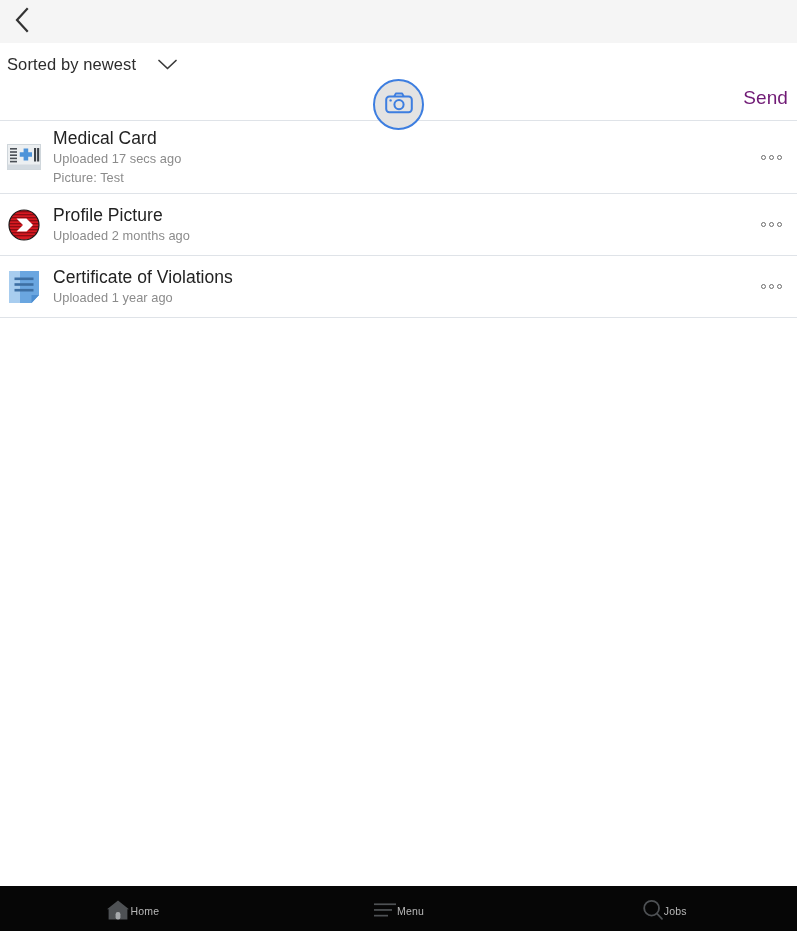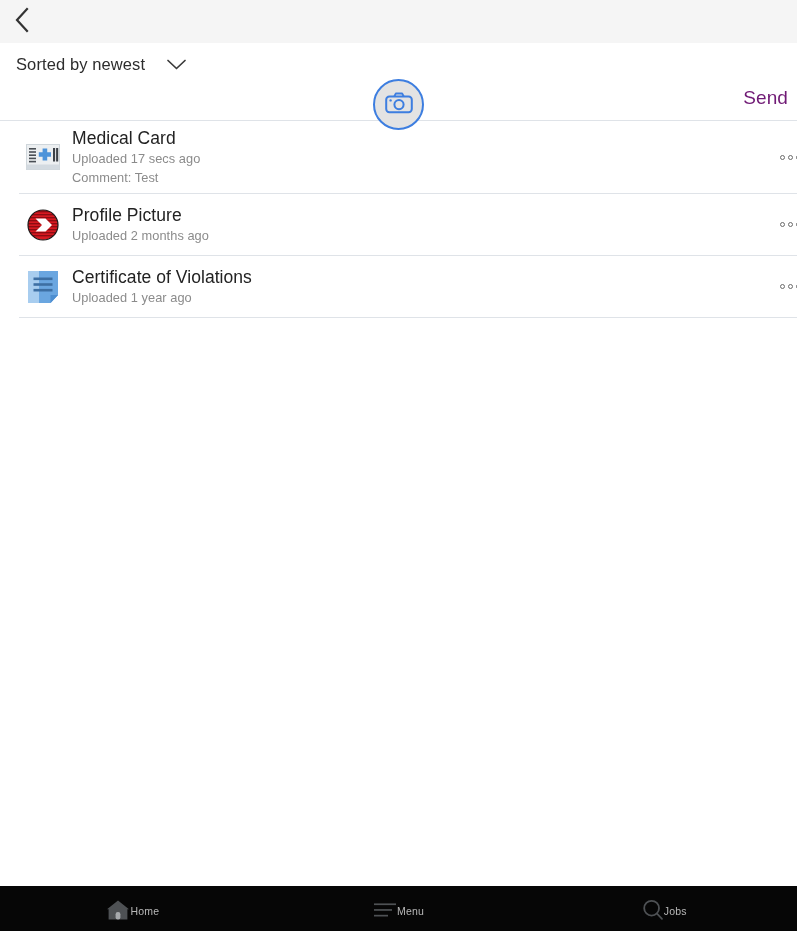--- a/index.html
+++ b/index.html
@@ -39,21 +39,21 @@
 
   
   .sort-row {
     position: absolute;
     top: 43px;
     left: 0;
     width: 797px;
     height: 43px;
     display: flex;
     align-items: center;
-    padding-left: 16px;
+    padding-left: 7px;
     box-sizing: border-box;
     cursor: pointer;
     gap: 12px;
   }
   .sort-label {
     font-size: 16.5px;
     color: #2d2d2d;
     letter-spacing: 0.1px;
   }
   .sort-chevron {
@@ -97,21 +97,20 @@
     cursor: pointer;
     letter-spacing: 0.1px;
   }
 
   
   .doc-list {
     position: absolute;
     top: 121px;
     left: 0;
     width: 764px;
-    margin-left: 19px;
   }
   .doc-row {
     position: relative;
     width: 797px;
     box-sizing: border-box;
     border-bottom: 1px solid #dfe3e8;
     display: flex;
     align-items: center;
     cursor: pointer;
     background: #ffffff;
@@ -253,21 +252,21 @@
         <rect x="3" y="13.6" width="7" height="1.6" fill="#4a4f55"></rect>
         <rect x="3" y="16.8" width="7" height="1.6" fill="#4a4f55"></rect>
         <path d="M16.6 4.4 h4.6 v3.8 h3.8 v4.6 h-3.8 v3.8 h-4.6 v-3.8 h-3.8 v-4.6 h3.8 z" fill="#4d93d9"></path>
         <rect x="27" y="4" width="2.1" height="13.5" fill="#3d4248"></rect>
         <rect x="30.1" y="4" width="2.1" height="13.5" fill="#3d4248"></rect>
       </svg>
     </div>
     <div class="doc-text">
       <div class="doc-title">Medical Card</div>
       <div class="doc-sub">Uploaded 17 secs ago</div>
-      <div class="doc-sub">Comment: Test</div>
+      <div class="doc-sub">Picture: Test</div>
     </div>
     <div class="doc-more">
       <span class="dots">
         <span class="dot"></span>
           <span class="dot"></span>
           <span class="dot"></span>
       </span>
     </div>
   </div>
 

